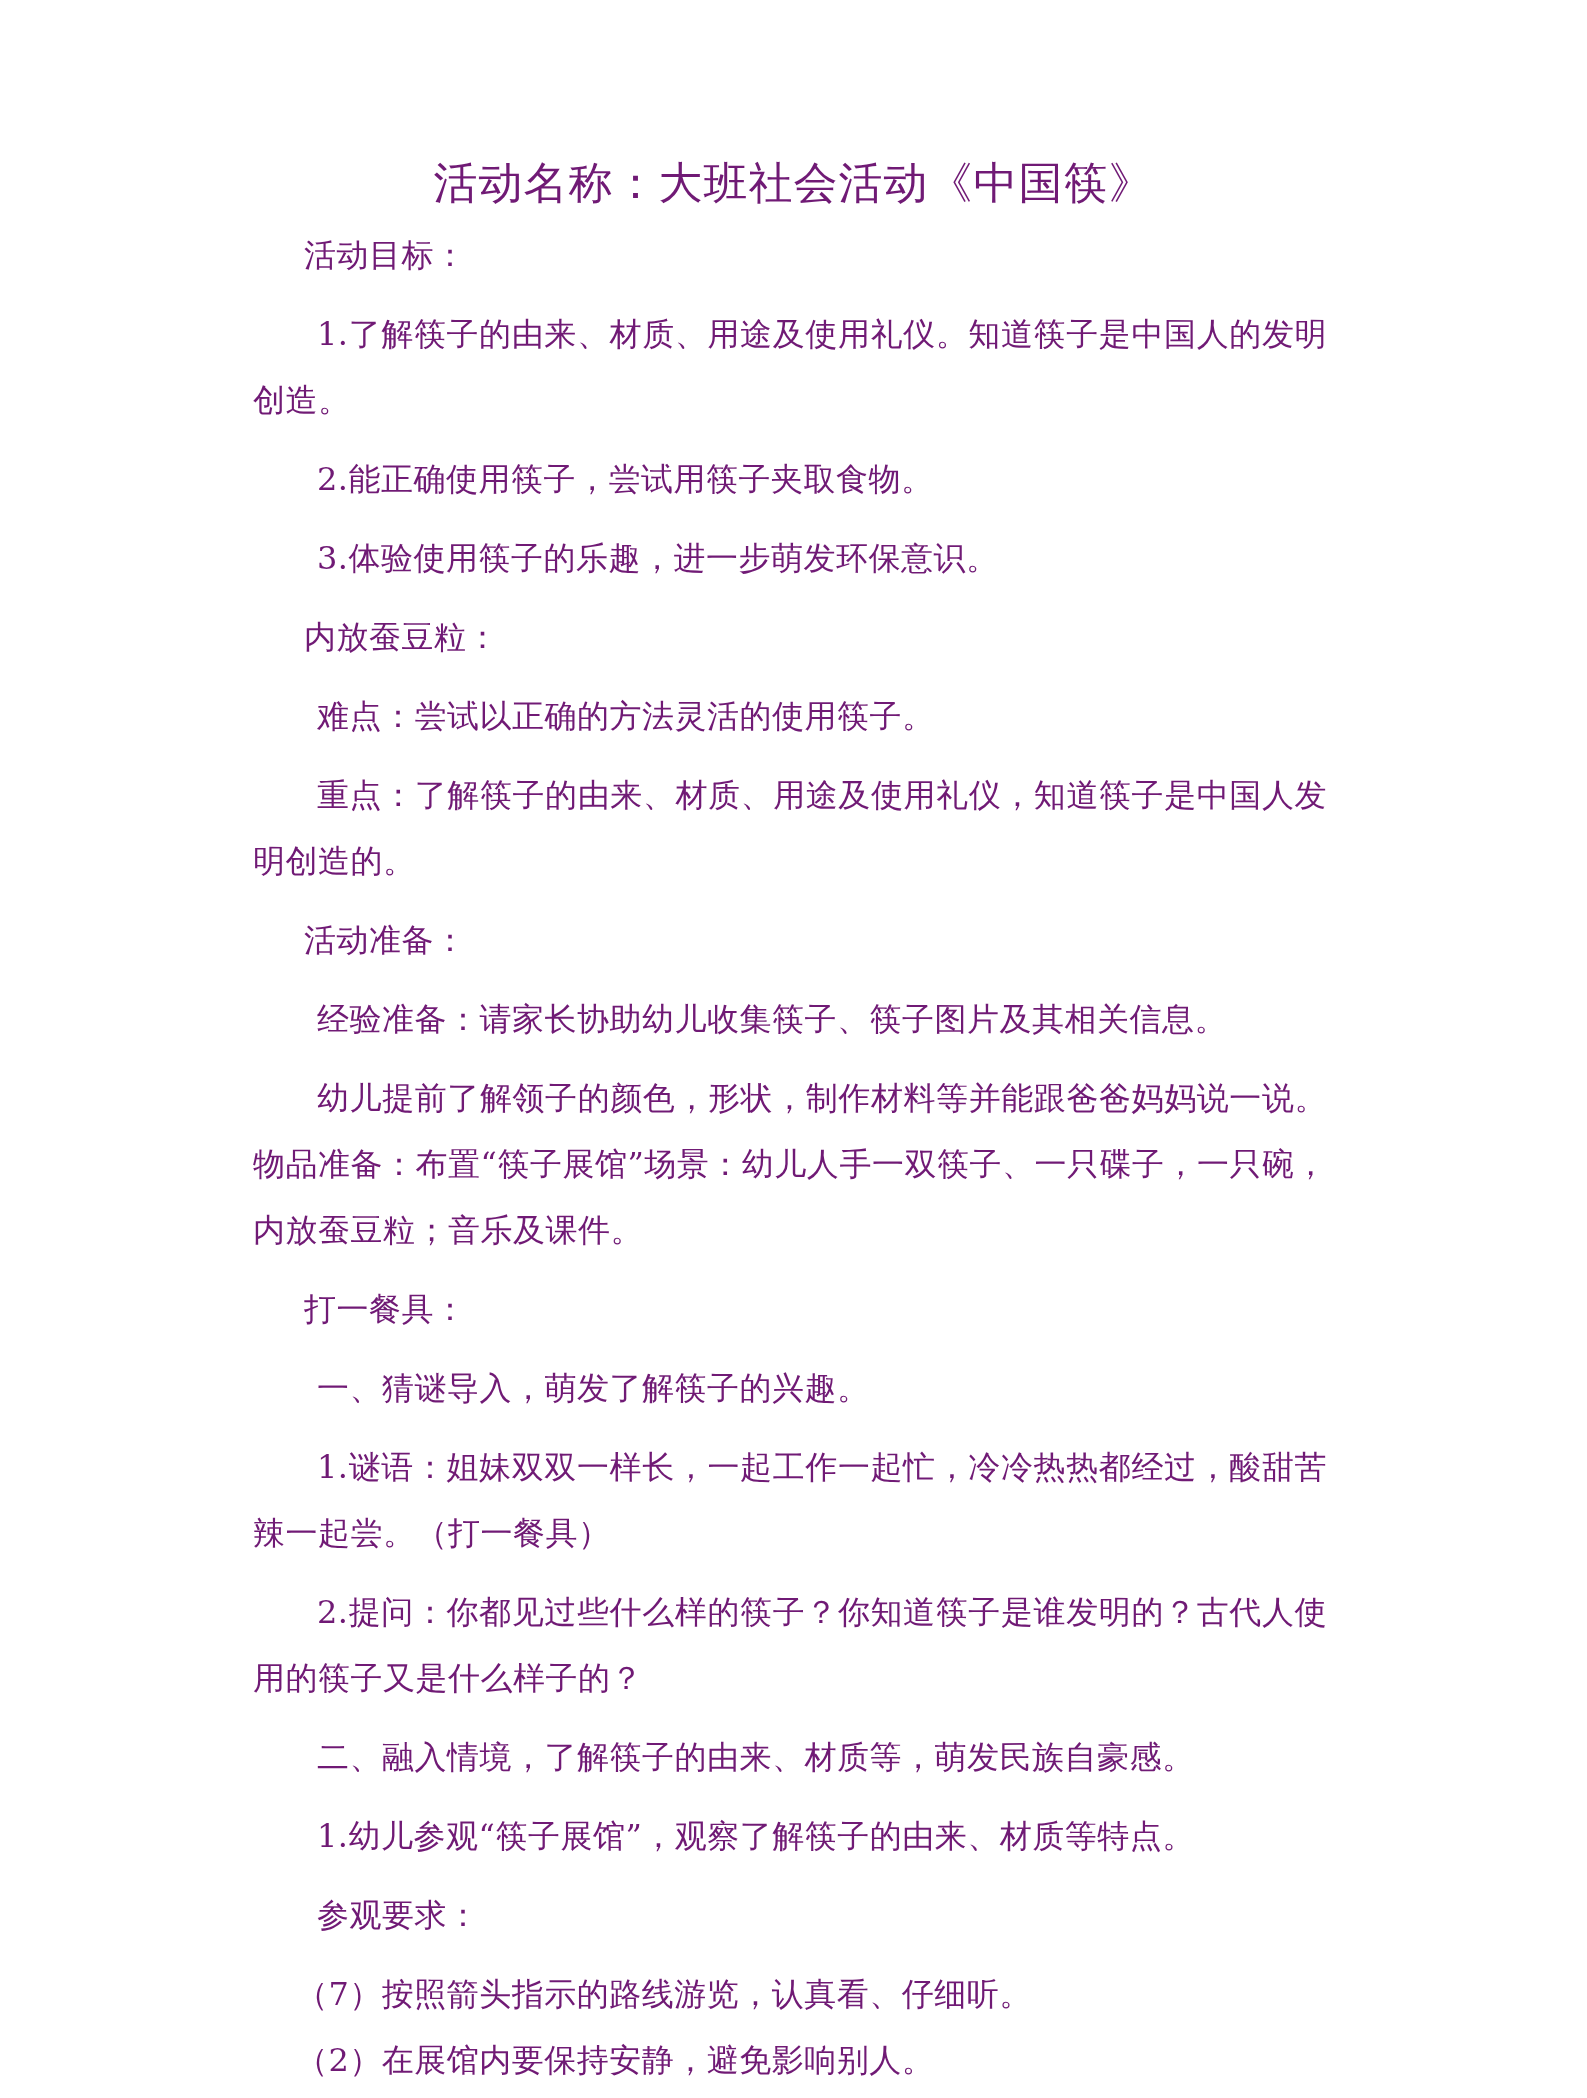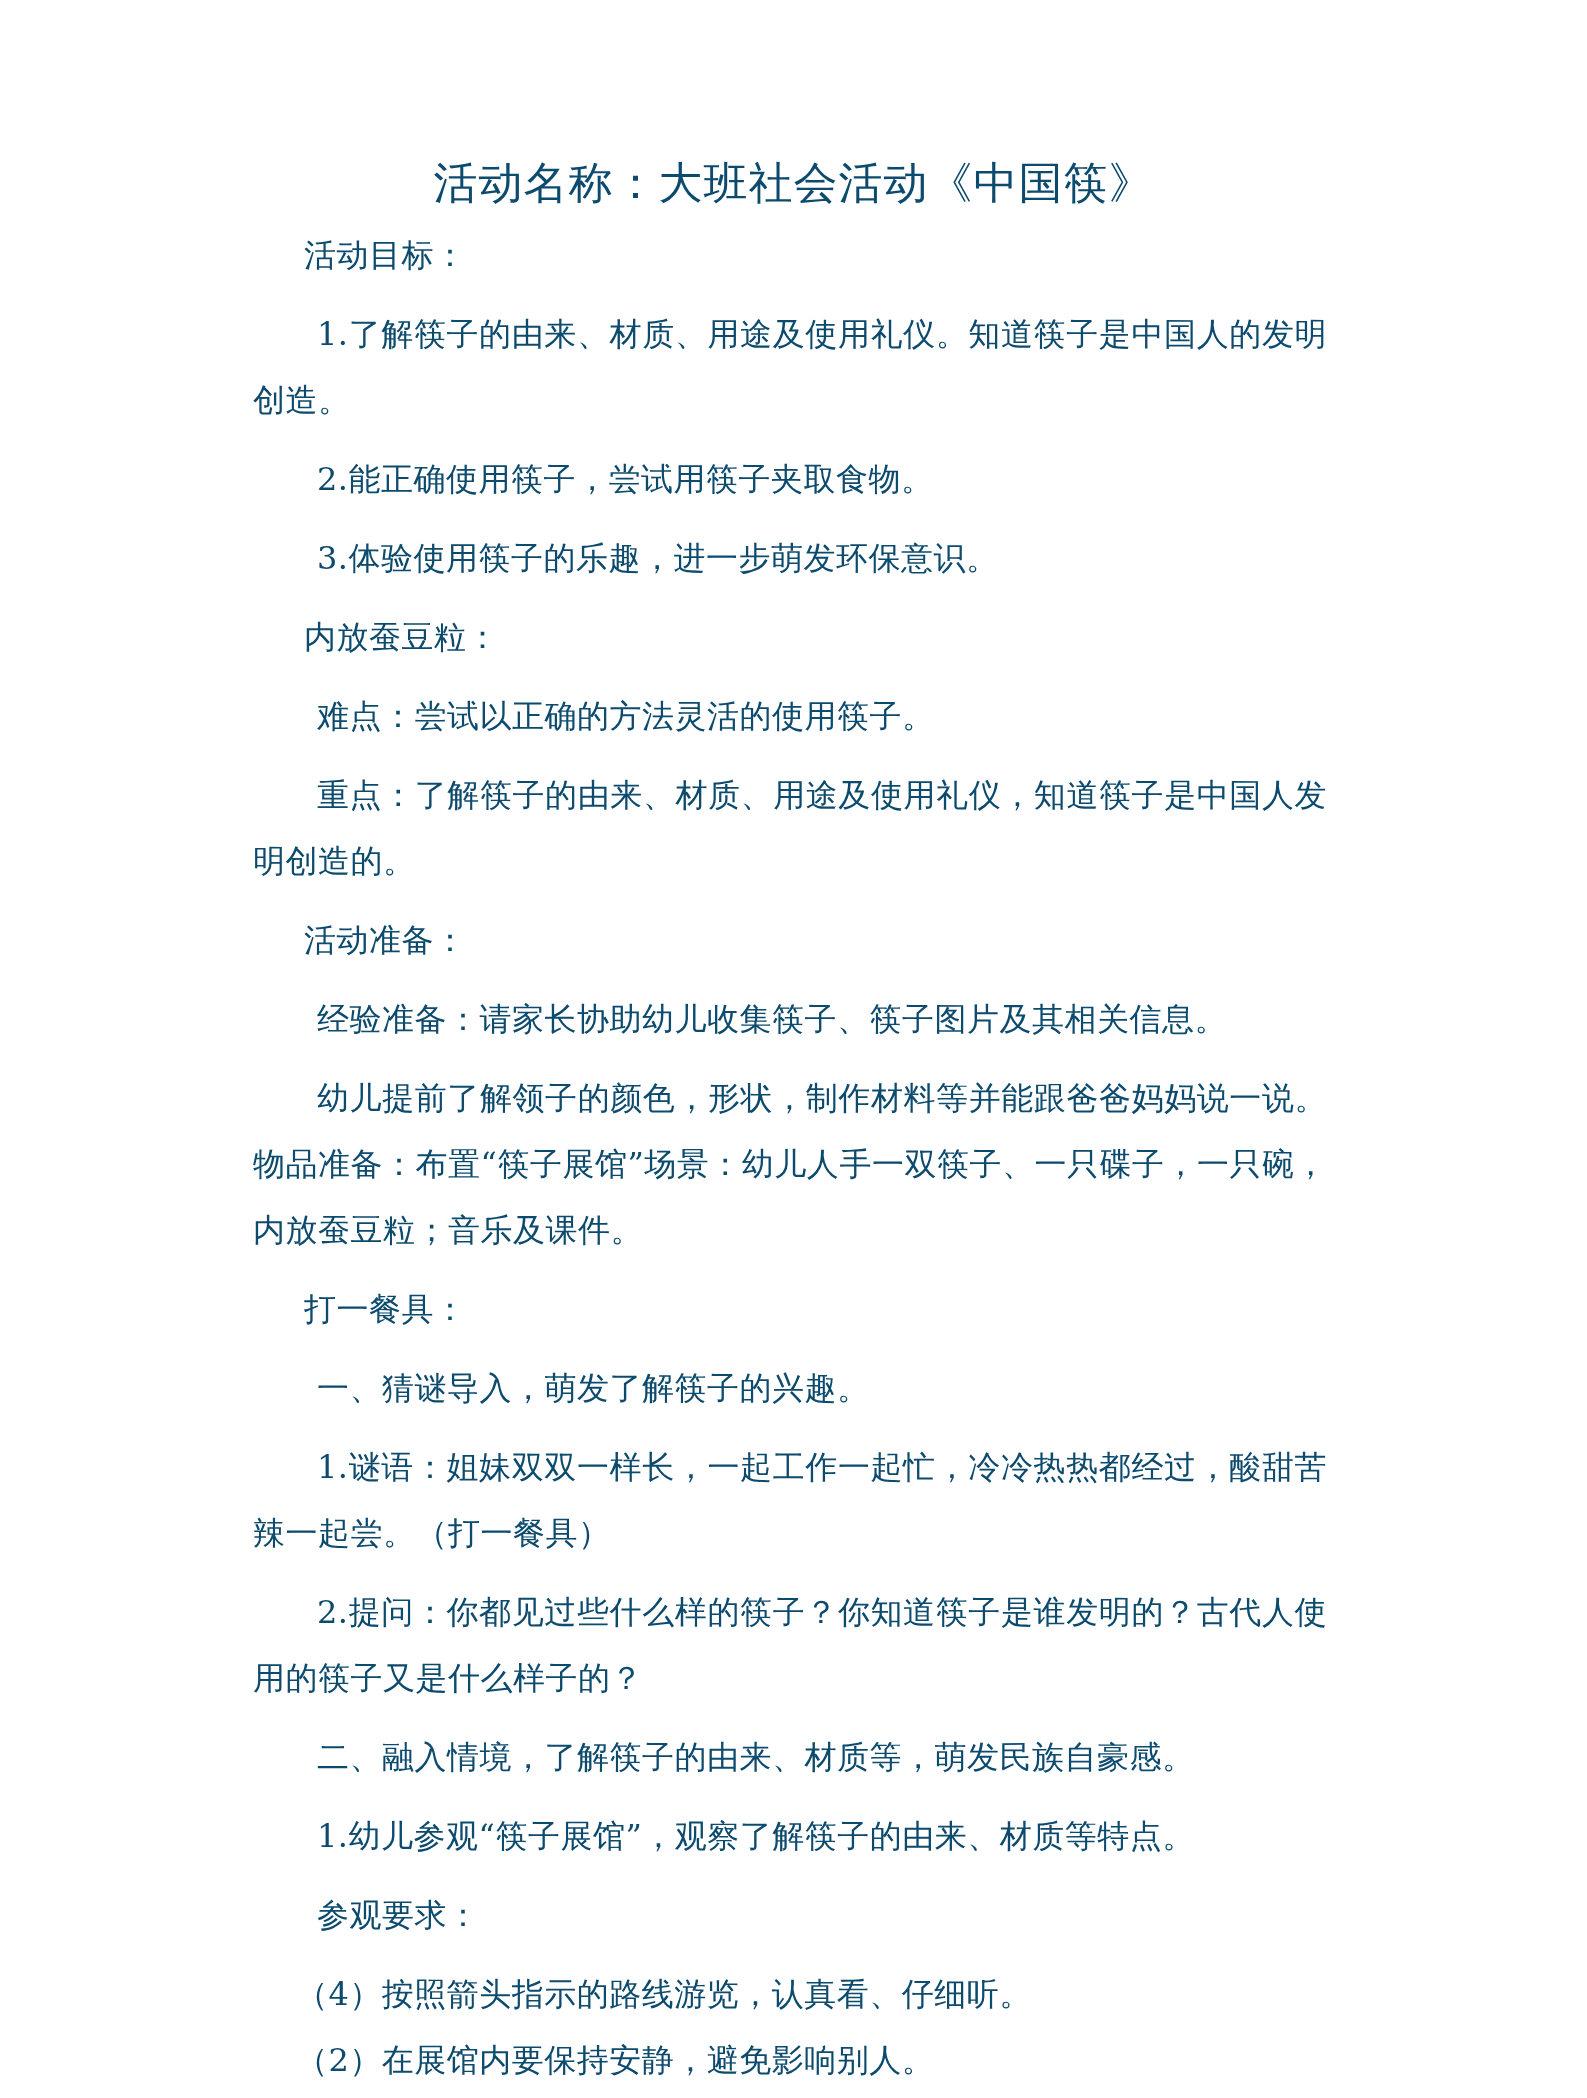--- a/index.html
+++ b/index.html
@@ -1,19 +1,19 @@
 <!DOCTYPE html>
 <html><head>
 <meta charset="utf-8">
 <style>
   html, body { margin: 0; padding: 0; background: #ffffff; }
   body { width: 1587px; height: 2098px; position: relative; overflow: hidden; }
   .page {
     position: absolute; left: 0; top: 0; width: 1587px; height: 2098px;
-    background: #ffffff; color: #0c4a6e;
+    background: #ffffff; color: #701a75;
     font-family: "DejaVu Serif", "Liberation Serif", serif;
   }
   .title {
     position: absolute; top: 150px; left: 0; width: 1587px;
     text-align: center; font-size: 44px; line-height: 66px; letter-spacing: 1px;
     font-weight: normal;
   }
   .body {
     position: absolute; top: 222px; left: 240px; width: 1100px;
     font-size: 32px; line-height: 66px;
@@ -43,17 +43,17 @@
     <p class="p">幼儿提前了解领子的颜色，形状，制作材料等并能跟爸爸妈妈说一说。物品准备：布置“筷子展馆”场景：幼儿人手一双筷子、一只碟子，一只碗，内放蚕豆粒；音乐及课件。</p>
 
     <p class="h">打一餐具：</p>
     <p class="p">一、猜谜导入，萌发了解筷子的兴趣。</p>
     <p class="p">1.谜语：姐妹双双一样长，一起工作一起忙，冷冷热热都经过，酸甜苦辣一起尝。（打一餐具）</p>
     <p class="p">2.提问：你都见过些什么样的筷子？你知道筷子是谁发明的？古代人使用的筷子又是什么样子的？</p>
     <p class="p">二、融入情境，了解筷子的由来、材质等，萌发民族自豪感。</p>
     <p class="p">1.幼儿参观“筷子展馆”，观察了解筷子的由来、材质等特点。</p>
     <p class="p">参观要求：</p>
 
-    <p class="req">（4）按照箭头指示的路线游览，认真看、仔细听。</p>
+    <p class="req">（7）按照箭头指示的路线游览，认真看、仔细听。</p>
     <p class="req">（2）在展馆内要保持安静，避免影响别人。</p>
     <p class="req">（3）参观结束，要从出口回到座位。</p>
   </div>
 </div>
 
 </body></html>

